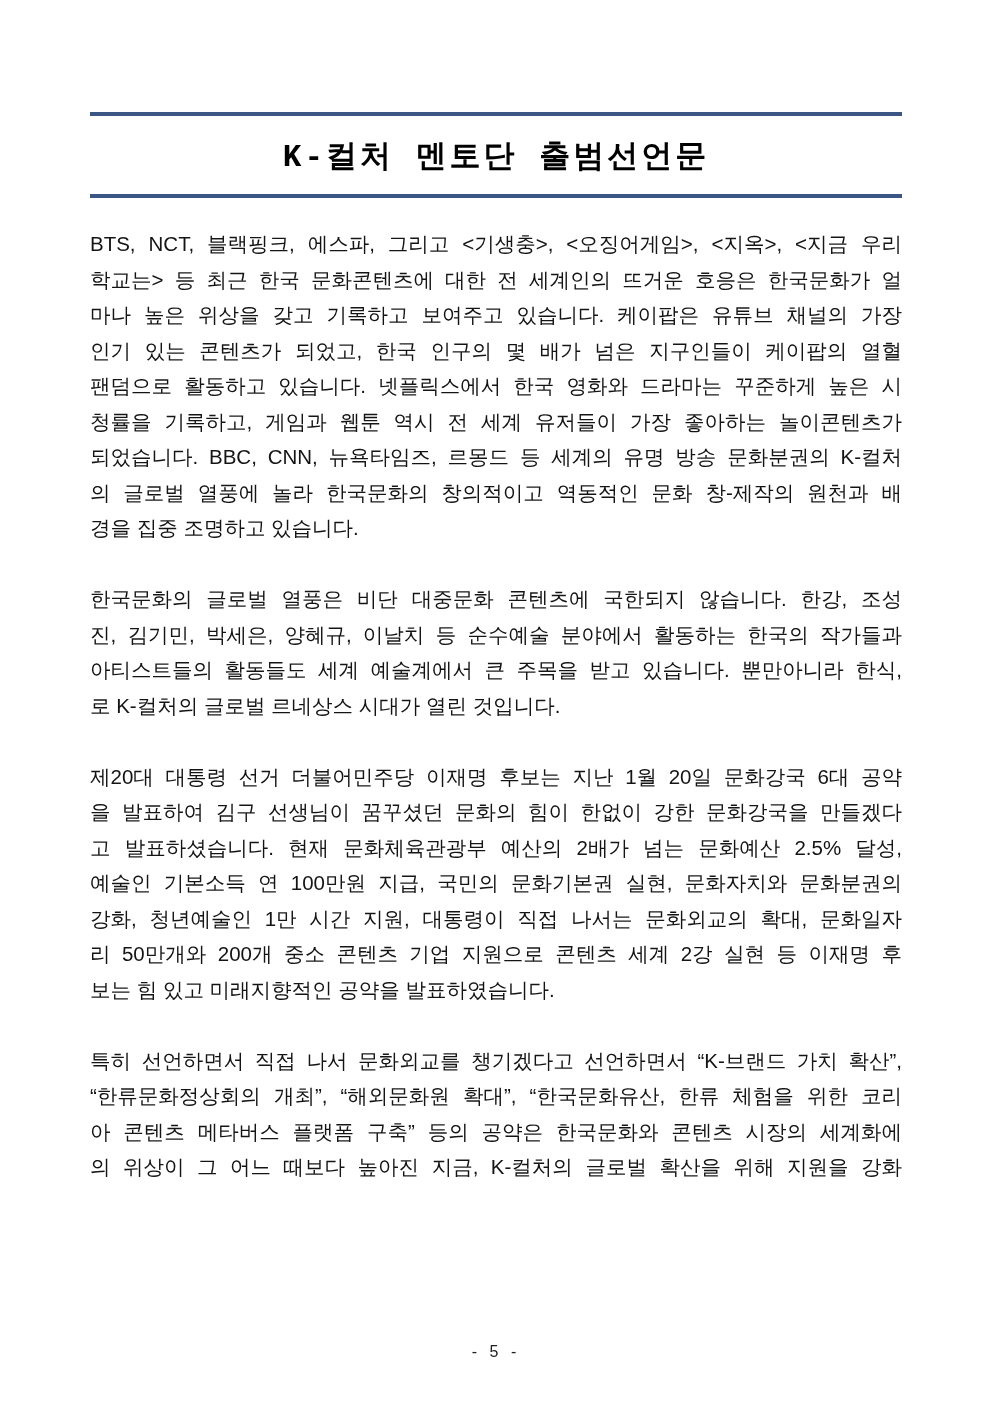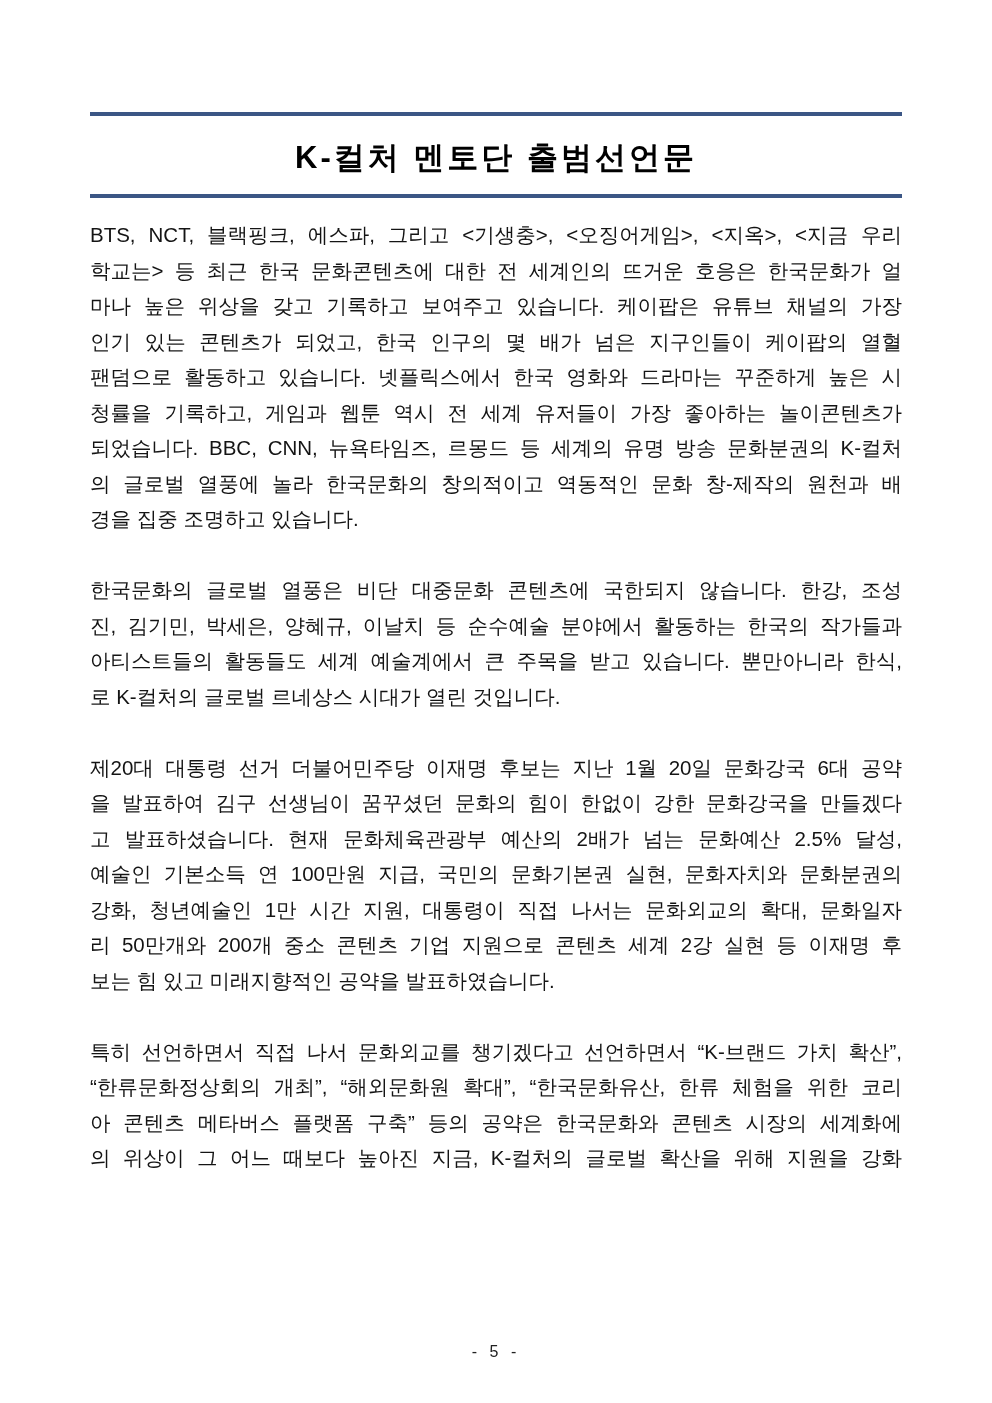--- a/index.html
+++ b/index.html
@@ -24,29 +24,29 @@
   }
   .rule {
     height: 4px;
     width: 100%;
     background: #3b5685;
   }
   .doc-title {
     margin: 0;
     padding: 20px 0 14px 0;
     text-align: center;
-    font-family: Liberation Sans, sans-serif;
+    font-family: Liberation Mono, monospace;
     font-weight: bold;
     font-size: 31px;
     line-height: 44px;
     letter-spacing: 3px;
     color: #000000;
   }
   .content {
-    margin-top: 19px;
+    margin-top: 28px;
   }
   .paragraph {
     margin: 0 0 35.5px 0;
     padding: 0;
   }
   .pline {
     font-size: 20.5px;
     line-height: 35.5px;
     text-align: justify;
     text-align-last: justify;

